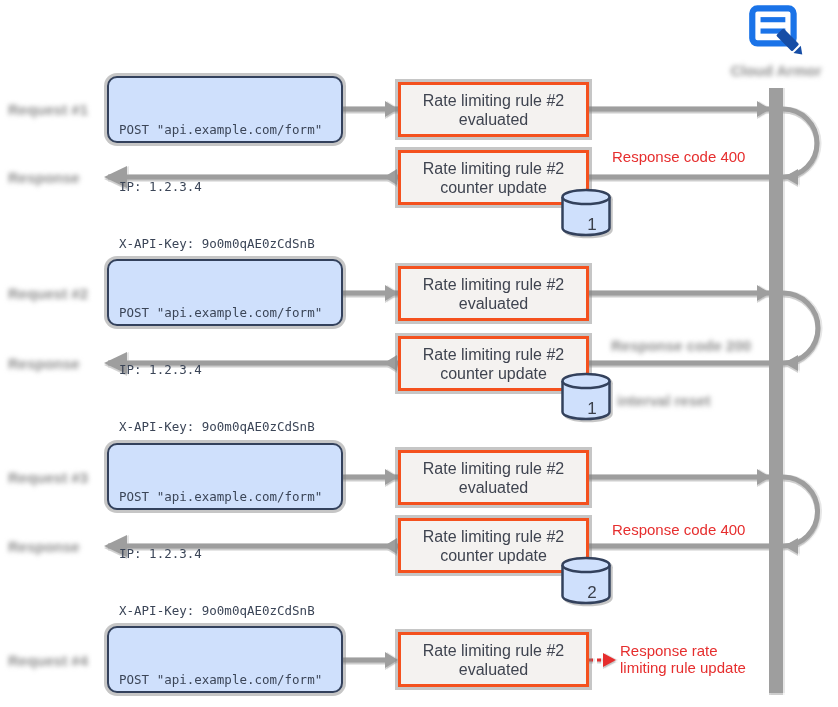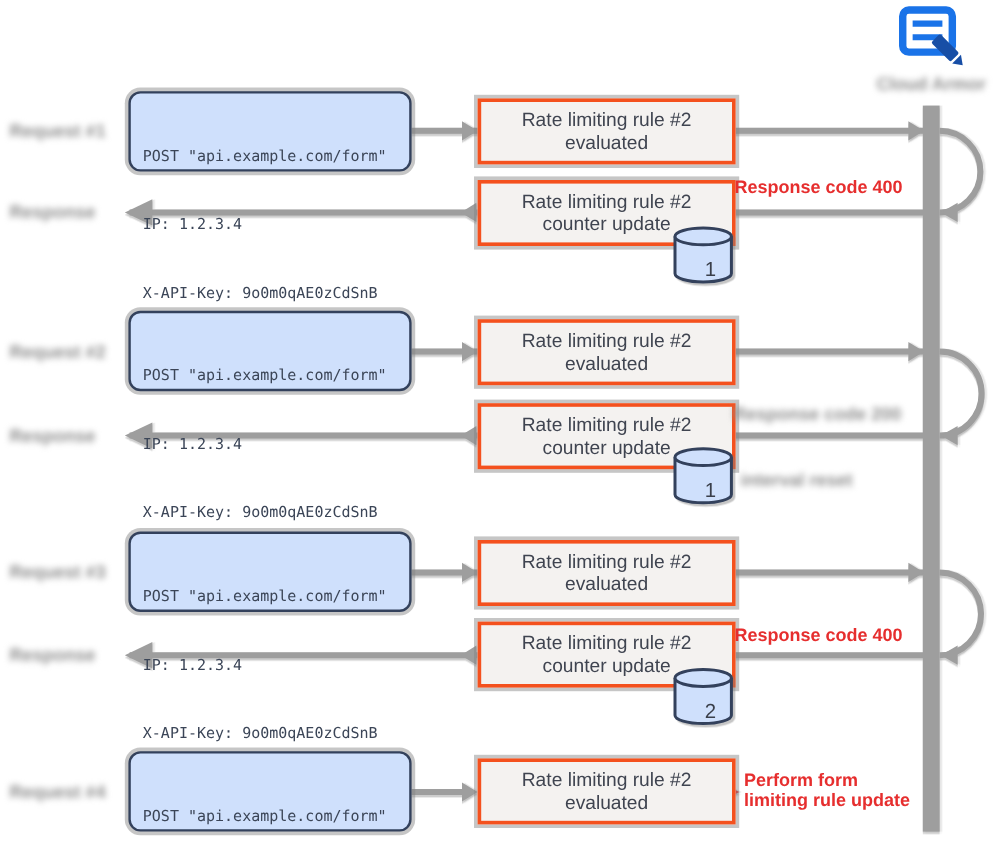--- a/index.html
+++ b/index.html
@@ -12,31 +12,31 @@
   
   .req-box{
     position:absolute;left:107px;width:236px;height:67px;box-sizing:border-box;z-index:2;
     background:#cfe0fc;border:2px solid #33415c;border-radius:10px;
     padding:4px 10px;color:#3b4557;
     font-family:"DejaVu Sans Mono","Liberation Mono",monospace;font-size:12.5px;line-height:19px;
     white-space:pre;box-shadow:0 0 0 3px rgba(128,128,128,.45);
   }
   
   .rule-box{
-    position:absolute;left:398px;width:215px;height:55px;box-sizing:border-box;z-index:2;
+    position:absolute;left:398px;width:191px;height:55px;box-sizing:border-box;z-index:2;
     background:#f4f2f0;border:3px solid #f4511e;
     display:flex;flex-direction:column;align-items:center;justify-content:center;
     text-align:center;font-size:16px;line-height:19px;color:#3f4450;
     box-shadow:0 0 0 3px rgba(128,128,128,.45);
   }
   .lane-label{
     position:absolute;left:8px;width:95px;z-index:2;
     color:#8f8f8f;font-size:15px;font-weight:600;filter:blur(2.6px);
   }
-  .note-red{position:absolute;z-index:2;color:#e62e2e;font-weight:700;font-size:15px;line-height:17px;}
+  .note-red{position:absolute;z-index:2;color:#e62e2e;font-weight:400;font-size:15px;line-height:17px;}
   .note-gray{position:absolute;z-index:2;color:#8f8f8f;font-weight:700;font-size:15px;filter:blur(2.6px);}
   .cyl{position:absolute;left:560px;width:52px;height:50px;z-index:3;
     filter:drop-shadow(2px 2px 0 rgba(128,128,128,.45));}
   .actor-icon{position:absolute;left:744px;top:1px;width:62px;height:57px;z-index:2;}
   .actor-label{position:absolute;left:712px;top:62px;width:128px;text-align:center;z-index:2;
     color:#8f8f8f;font-size:15px;font-weight:600;filter:blur(2.8px);}
 </style>
 </head>
 <body>
 
@@ -180,17 +180,17 @@
       <ellipse cx="26" cy="9" rx="23.5" ry="7" fill="#cfe0fc" stroke="#33415c" stroke-width="2.5"></ellipse>
       <text x="32" y="42" text-anchor="middle" font-size="17" fill="#3a3f4a" font-family="Liberation Sans, sans-serif">2</text>
     </svg>
   </div>
 
   <div class="note-red" style="left:612px;top:148px;">Response code 400</div>
   <div class="note-gray" style="left:611px;top:337px;">Response code 200</div>
   <div class="note-gray" style="left:617px;top:392px;">interval reset</div>
   <div class="note-red" style="left:612px;top:521px;">Response code 400</div>
   <div class="note-red" style="left:620px;top:642px;">
-    <div>Perform form</div>
+    <div>Response rate</div>
     <div>limiting rule update</div>
   </div>
 
 </div>
 
 </body></html>

